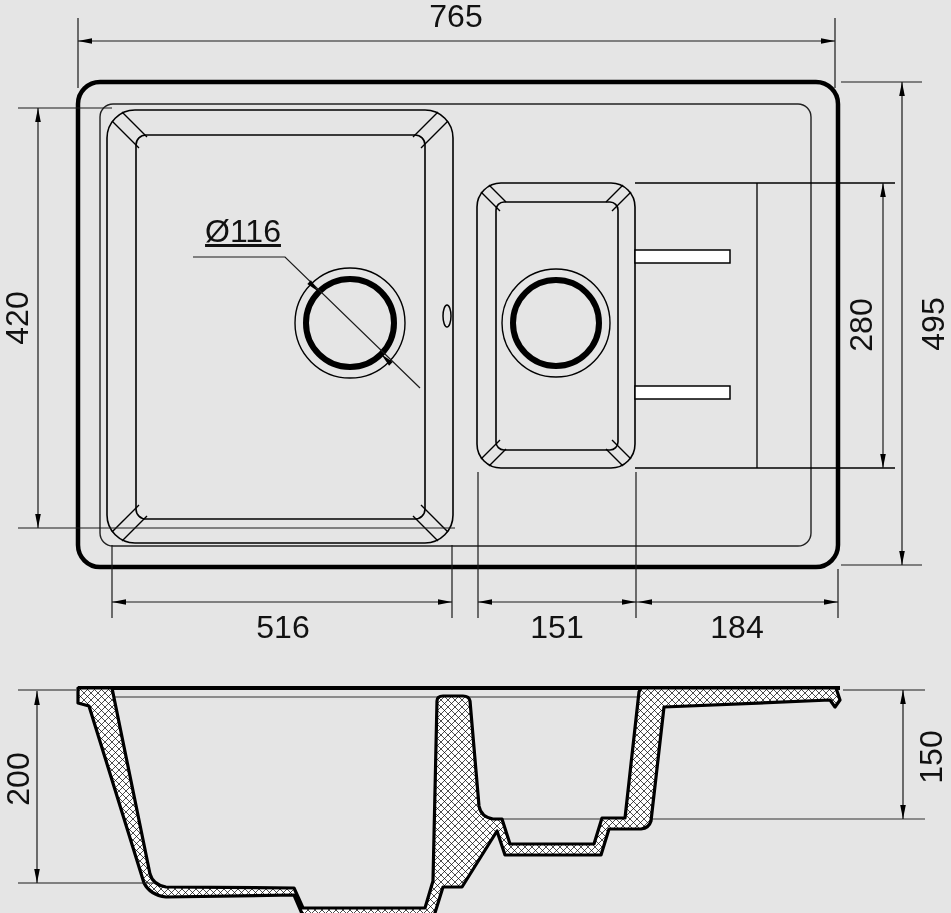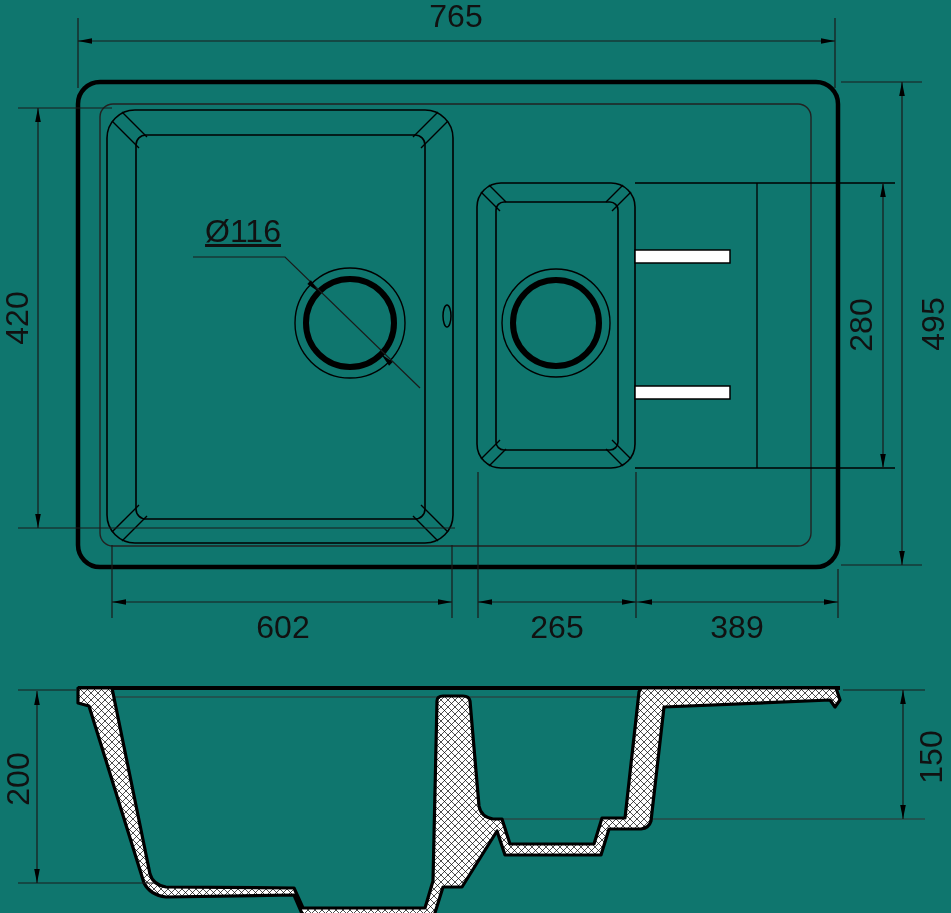--- a/index.html
+++ b/index.html
@@ -1,17 +1,17 @@
 <!DOCTYPE html>
 <html><head>
 <meta charset="utf-8">
 <style>
   html,body{margin:0;padding:0;background:#ffffff;}
   #stage{
-    position:relative;width:951px;height:913px;background:#0f766e;
+    position:relative;width:951px;height:913px;background:#e5e5e5;
     font-family:"Liberation Sans", sans-serif;overflow:hidden;
   }
   #stage svg{position:absolute;left:0;top:0;}
   .dim-label{
     position:absolute;color:#111;font-size:32px;line-height:1;
     white-space:nowrap;transform:translate(-50%,-50%);
     font-family:"Liberation Sans", sans-serif;
   }
   .dim-label.vert{transform:translate(-50%,-50%) rotate(-90deg);}
 </style>
@@ -133,25 +133,25 @@
   </svg>
 
   <div class="dim-label" style="left:456px;top:16px;">765</div>
 
   <div class="dim-label vert" style="left:17px;top:318px;">420</div>
 
   <div class="dim-label vert" style="left:933px;top:324px;">495</div>
 
   <div class="dim-label vert" style="left:861px;top:325px;">280</div>
 
-  <div class="dim-label" style="left:283px;top:627px;">602</div>
+  <div class="dim-label" style="left:283px;top:627px;">516</div>
 
-  <div class="dim-label" style="left:557px;top:627px;">265</div>
+  <div class="dim-label" style="left:557px;top:627px;">151</div>
 
-  <div class="dim-label" style="left:737px;top:627px;">389</div>
+  <div class="dim-label" style="left:737px;top:627px;">184</div>
 
   <div class="dim-label" style="left:243px;top:231px;text-decoration:underline;">Ø116</div>
 
   <div class="dim-label vert" style="left:18px;top:779px;">200</div>
 
   <div class="dim-label vert" style="left:931px;top:757px;">150</div>
 
 </div>
 
 </body></html>

